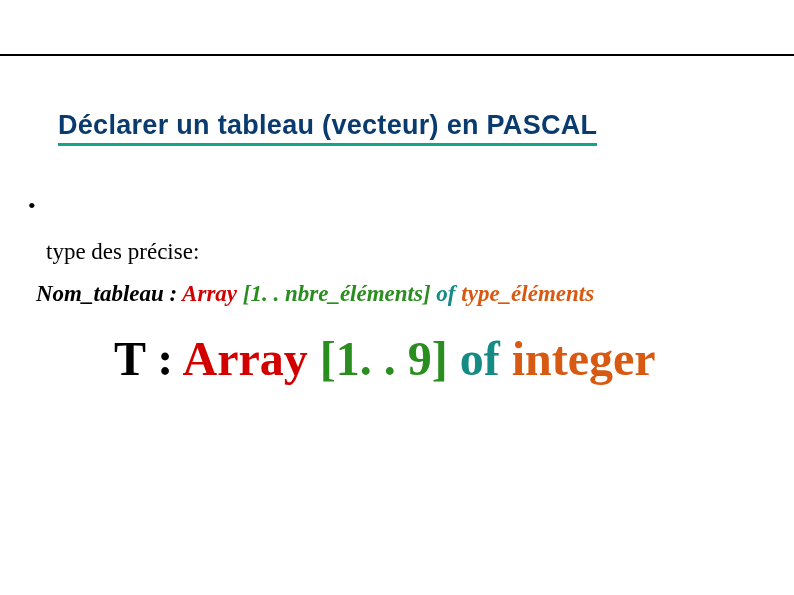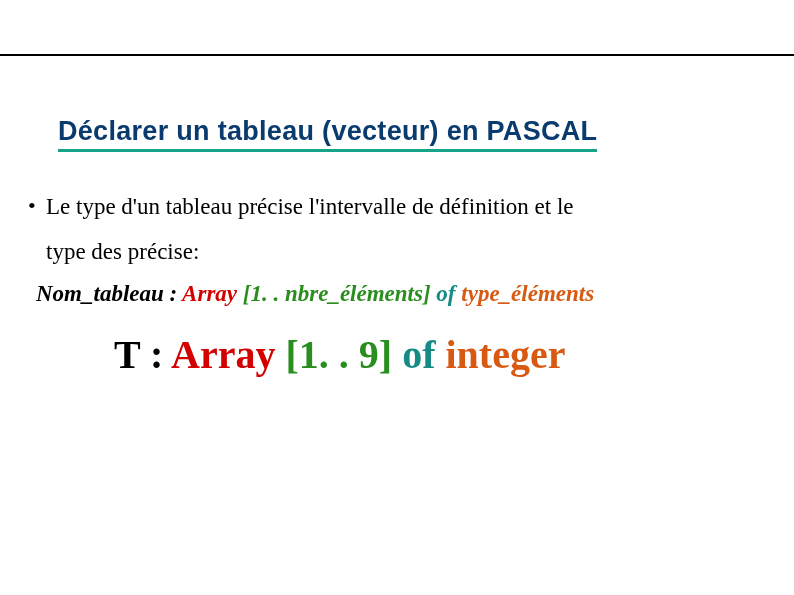--- a/index.html
+++ b/index.html
@@ -22,21 +22,21 @@
     position: absolute;
     left: 0;
     top: 0;
     width: 100%;
     height: 54px;
     border-bottom: 2px solid #000000;
   }
   .title {
     position: absolute;
     left: 58px;
-    top: 116px;
+    top: 110px;
     font-family: "Trebuchet MS", "Comic Sans MS", "Segoe UI", sans-serif;
     font-weight: 700;
     font-size: 27px;
     color: #0a3b6e;
     border-bottom: 3px solid #16a489;
     padding-bottom: 2px;
     letter-spacing: 0.3px;
   }
   .content {
     position: absolute;
@@ -65,42 +65,42 @@
     color: #000000;
   }
   .syntax-line {
     margin: 4px 0 24px 8px;
     font-size: 23px;
     font-style: italic;
     font-weight: 700;
   }
   .big-line {
     margin: 18px 0 0 86px;
-    font-size: 40px;
+    font-size: 48px;
     font-weight: 700;
   }
   .c-black  { color: #000000; }
   .c-red    { color: #d30000; }
   .c-green  { color: #2a8e1f; }
   .c-teal   { color: #168b85; }
   .c-orange { color: #d85a12; }
 </style>
 </head>
 <body>
 
 <div class="slide">
   <div class="top-rule"></div>
 
   <div class="title">Déclarer un  tableau (vecteur) en PASCAL</div>
 
   <div class="content">
 
     <ul class="bullets">
       <li>
-        <span>Le type d'un tableau précise l'intervalle de définition et le</span><br>
+        <br>
         <span>type des précise:</span>
       </li>
     </ul>
 
     <div class="syntax-line">
       <span class="c-black">Nom_tableau</span><span class="c-black"> : </span><span class="c-red">Array</span><span class="c-green"> [1. . nbre_éléments] </span><span class="c-teal">of</span><span> </span><span class="c-orange">type_éléments</span>
     </div>
 
 
     <div class="big-line">

